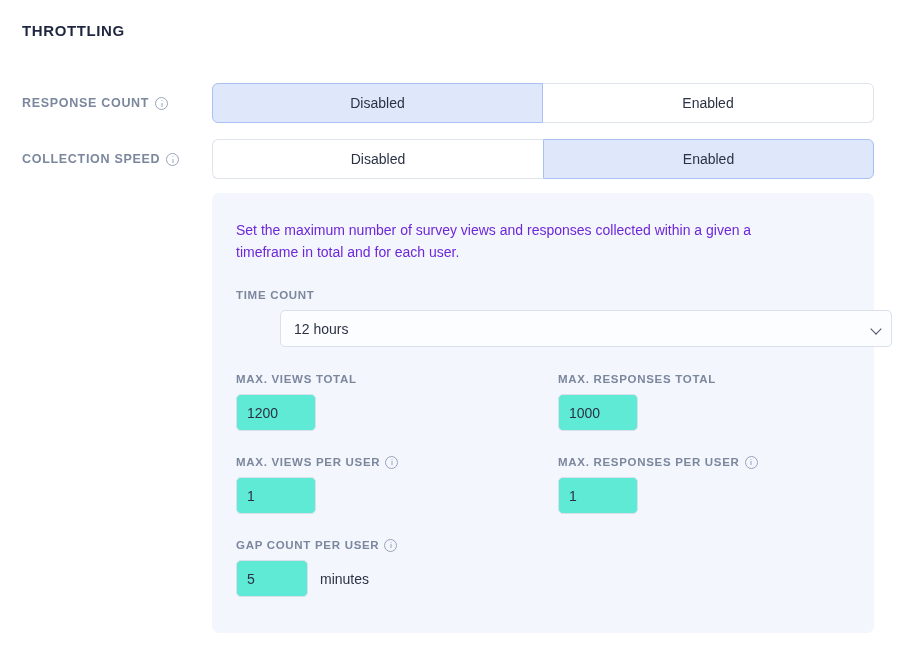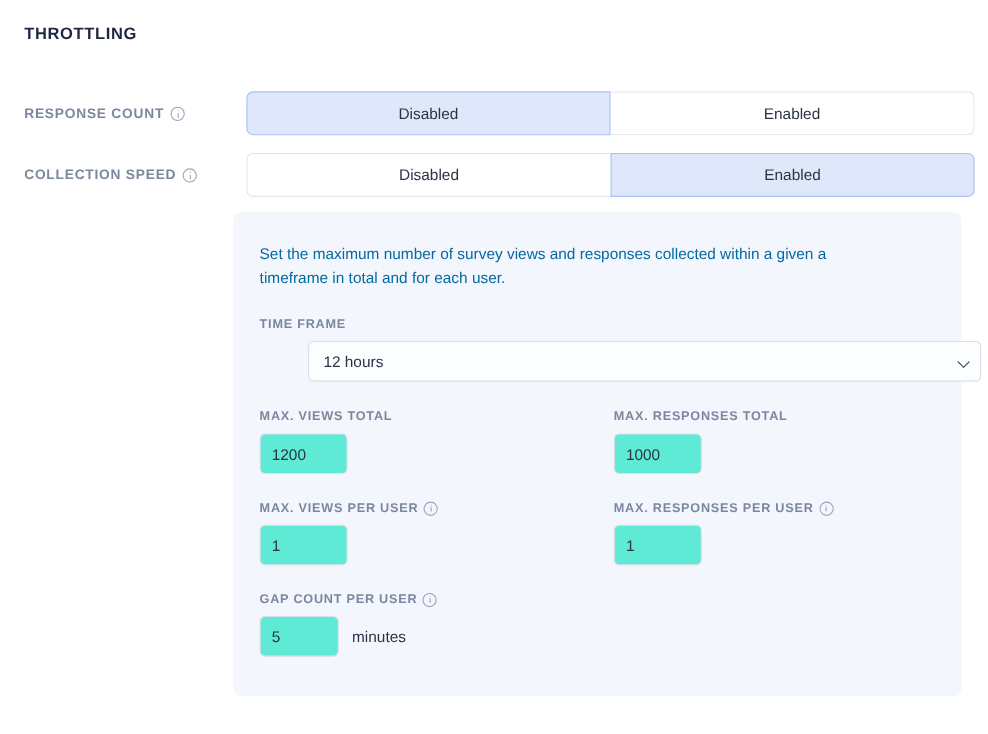--- a/index.html
+++ b/index.html
@@ -72,21 +72,21 @@
     top: 4.6px;
     width: 1px;
     height: 4.4px;
     background: #9aa5ba;
     transform: translateX(-50%);
   }
 
   
   .segmented {
     position: absolute;
-    left: 224px;
+    left: 212px;
     width: 662px;
     height: 40px;
     display: flex;
     border-radius: 6px;
   }
   .segmented.s1 { top: 83px; }
   .segmented.s2 { top: 139px; }
 
   .seg {
     flex: 1 1 50%;
@@ -119,21 +119,21 @@
     width: 662px;
     height: 440px;
     background: #f4f6fd;
     border-radius: 7px;
     padding: 26px 24px 0 24px;
   }
 
   .panel-desc {
     font-size: 14px;
     line-height: 22px;
-    color: #0369a1;
+    color: #6d28d9;
     width: 580px;
     margin: 0 0 26px 0;
   }
 
   .field-label {
     font-size: 11.5px;
     font-weight: 700;
     letter-spacing: 0.7px;
     color: #7b879d;
     display: flex;
@@ -214,21 +214,21 @@
   <div class="segmented s2">
     <div class="seg">Disabled</div>
     <div class="seg active">Enabled</div>
   </div>
 
   <div class="panel">
 
     <p class="panel-desc">Set the maximum number of survey views and responses collected within a given a timeframe in total and for each user.</p>
 
     <div class="field-label">
-      <span>TIME FRAME</span>
+      <span>TIME COUNT</span>
     </div>
     <div class="select-wrap">
       <div class="select-box">12 hours</div>
       <span class="chevron"></span>
     </div>
 
     <div class="grid-row">
       <div class="col">
         <div class="field-label">
           <span>MAX. VIEWS TOTAL</span>

